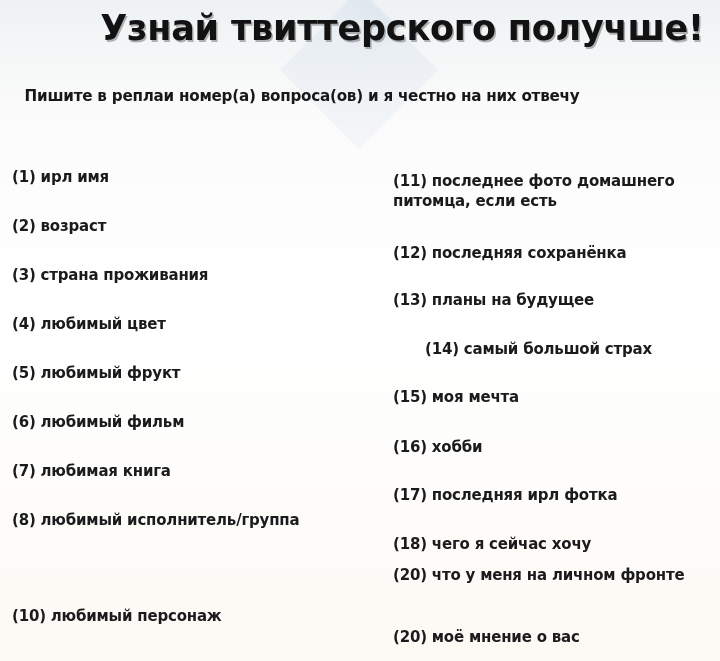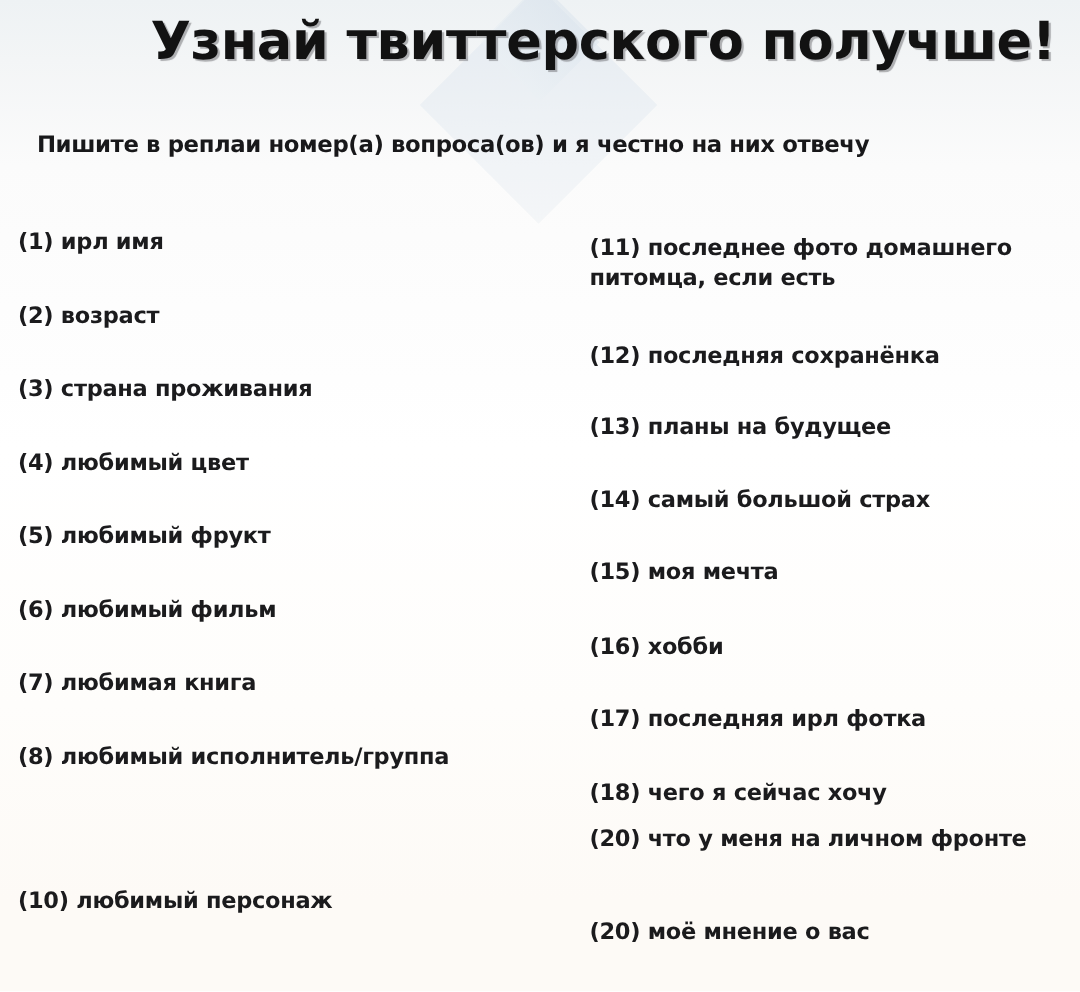--- a/index.html
+++ b/index.html
@@ -75,21 +75,21 @@
     text-align: center;
     font-size: 15.2px;
     font-weight: bold;
     color: #18181a;
     letter-spacing: -0.25px;
     white-space: nowrap;
   }
 
   .col {
     position: absolute;
-    top: 0;
+    top: 16px;
     height: 622px;
   }
   .col-left  { left: 12px;  width: 372px; }
   .col-right { left: 393px; width: 330px; }
 
   .item {
     position: absolute;
     font-size: 15px;
     font-weight: bold;
     color: #1b1b1d;
@@ -108,21 +108,21 @@
   .l6  { top: 396px; }
   .l7  { top: 445px; }
   .l8  { top: 494px; }
   .l9  { top: 543px; }
   .l10 { top: 590px; }
 
   
   .r11 { top: 155px; }
   .r12 { top: 227px; }
   .r13 { top: 274px; }
-  .r14 { top: 323px; }
+  .r14 { top: 323px; margin-left: 32px; }
   .r15 { top: 371px; }
   .r16 { top: 421px; }
   .r17 { top: 469px; }
   .r18 { top: 518px; }
   .r19 { top: 549px; }
   .r20 { top: 611px; }
 </style>
 </head>
 <body>
 

